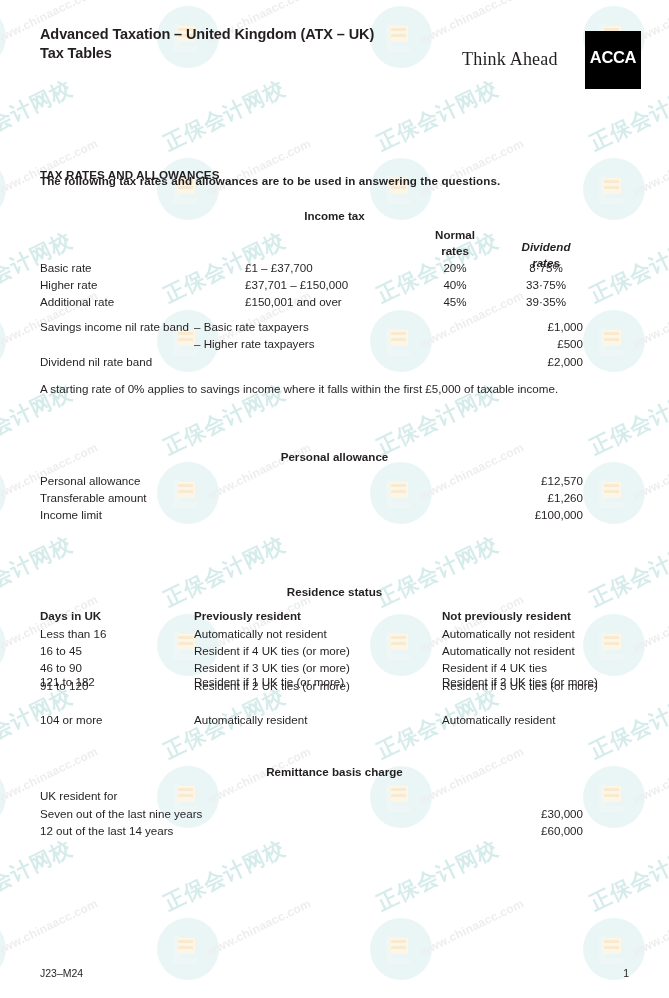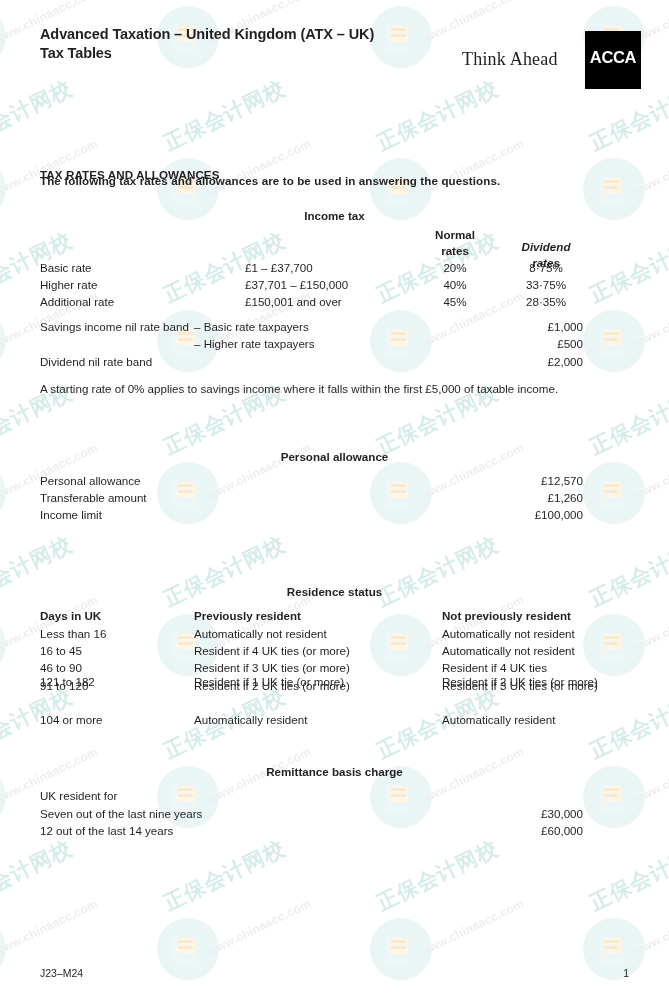--- a/index.html
+++ b/index.html
@@ -489,21 +489,21 @@
   <div class="row" style="top:278px;">
     <span class="c-label">Higher rate</span>
     <span class="c-band">£37,701 – £150,000</span>
     <span class="c-norm">40%</span>
     <span class="c-div">33·75%</span>
   </div>
   <div class="row" style="top:295px;">
     <span class="c-label">Additional rate</span>
     <span class="c-band">£150,001 and over</span>
     <span class="c-norm">45%</span>
-    <span class="c-div">28·35%</span>
+    <span class="c-div">39·35%</span>
   </div>
 
   <div class="row" style="top:320px;">
     <span class="c-label">Savings income nil rate band</span>
     <span class="abs" style="left:194px; font-size:11.6px;">– Basic rate taxpayers</span>
     <span class="c-amt">£1,000</span>
   </div>
   <div class="row" style="top:337px;">
     <span class="abs" style="left:194px; font-size:11.6px;">– Higher rate taxpayers</span>
     <span class="c-amt">£500</span>

